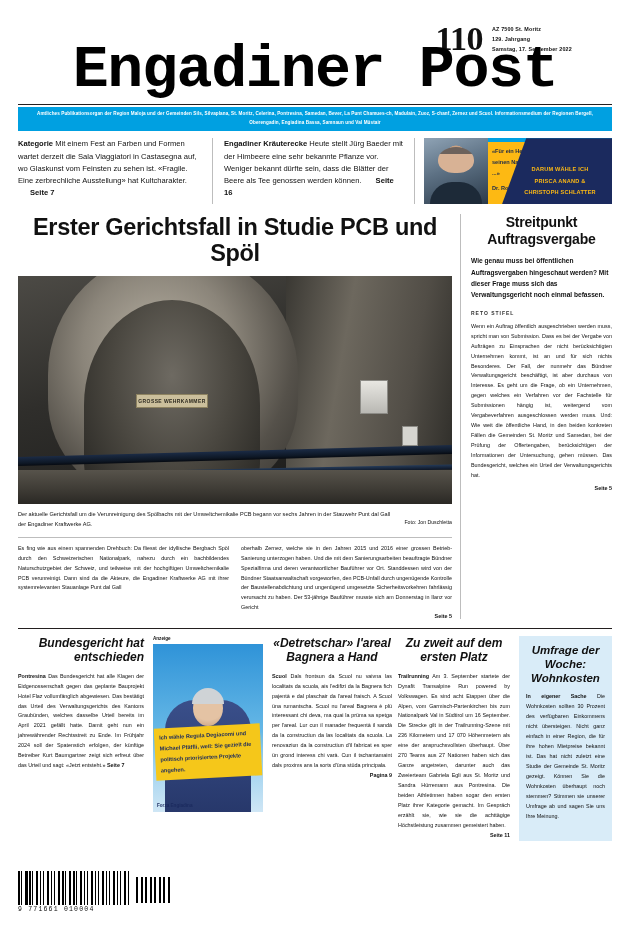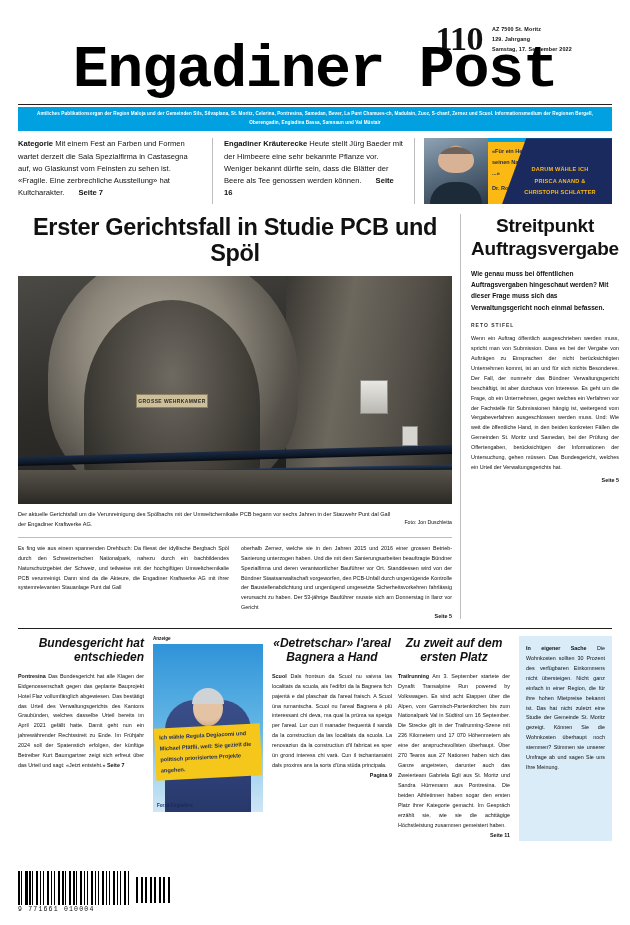--- a/index.html
+++ b/index.html
@@ -162,21 +162,21 @@
 
   .body2col {
     display: flex; gap: 12px; margin-top: 8px;
     border-top: 1px solid #bdbdbd; padding-top: 6px;
   }
   .body2col .col { flex: 1 1 0; font-size: 5.4px; line-height: 1.82; text-align: justify; }
   .seite-ref { text-align: right; font-weight: 700; font-size: 5.4px; }
 
   
   .side-headline {
-    font-size: 19px; font-weight: 700; text-align: center;
+    font-size: 14px; font-weight: 700; text-align: center;
     line-height: 1.22; letter-spacing: -0.2px; padding-bottom: 7px;
   }
   .side-lead { font-size: 6.6px; line-height: 1.72; font-weight: 700; }
   .side-byline { font-size: 5px; font-weight: 700; letter-spacing: 1px; margin: 9px 0 6px; color:#333; }
   .side-body { font-size: 5.4px; line-height: 1.84; text-align: justify; }
   .side-seite { text-align: right; font-weight: 700; font-size: 5.4px; margin-top: 4px; }
 
   
   .bottom-rule { height: 1px; background: #231f1f; margin-top: 9px; }
   .bottom-row { display: flex; margin-top: 7px; }
@@ -253,21 +253,21 @@
   <div class="title-wrap">
     <div class="paper-title">Engadiner Post</div>
   </div>
   <div class="rule-thin"></div>
 
   <div class="banner">Amtliches Publikationsorgan der Region Maloja und der Gemeinden Sils, Silvaplana, St. Moritz, Celerina, Pontresina, Samedan, Bever, La Punt Chamues-ch, Madulain, Zuoz, S-chanf, Zernez und Scuol. Informationsmedium der Regionen Bergell, Oberengadin, Engiadina Bassa, Samnaun und Val Müstair</div>
 
   <div class="teaser-row">
 
     <div class="teaser">
-      <b>Kategorie</b><span> Mit einem Fest an Farben und Formen wartet derzeit die Sala Spezialfirma in Castasegna auf, wo Glaskunst vom Feinsten zu sehen ist. «Fragile. Eine zerbrechliche Ausstellung» hat Kultcharakter. </span><span class="pg">Seite 7</span>
+      <b>Kategorie</b><span> Mit einem Fest an Farben und Formen wartet derzeit die Sala Viaggiatori in Castasegna auf, wo Glaskunst vom Feinsten zu sehen ist. «Fragile. Eine zerbrechliche Ausstellung» hat Kultcharakter. </span><span class="pg">Seite 7</span>
     </div>
 
     <div class="teaser">
       <b>Engadiner Kräuterecke</b><span> Heute stellt Jürg Baeder mit der Himbeere eine sehr bekannte Pflanze vor. Weniger bekannt dürfte sein, dass die Blätter der Beere als Tee genossen werden können. </span><span class="pg">Seite 16</span>
     </div>
 
     <div class="adbox">
       <div class="topbar"></div>
       <div class="photo"></div>
       <div class="quote">
@@ -355,20 +355,21 @@
 
     <div class="bcol bcol3">
       <div class="h ctr">Zu zweit auf dem ersten Platz</div>
       <div>
         <b>Trailrunning</b><span> Am 3. September startete der Dynafit Transalpine Run powered by Volkswagen. Es sind acht Etappen über die Alpen, vom Garmisch-Partenkirchen bis zum Nationalpark Val in Südtirol um 16 September. Die Strecke gilt in der Trailrunning-Szene mit 236 Kilometern und 17 070 Höhenmetern als eine der anspruchsvollsten überhaupt. Über 270 Teams aus 27 Nationen haben sich das Ganze angetreten, darunter auch das Zweierteam Gabriela Egli aus St. Moritz und Sandra Hürremann aus Pontresina. Die beiden Athletinnen haben sogar den ersten Platz ihrer Kategorie gemacht. Im Gespräch erzählt sie, wie sie die achttägige Höchstleistung zusammen gemeistert haben. </span>
       </div>
       <div class="bseite">Seite 11</div>
     </div>
 
     <div class="bcol bcol4">
+      <div class="h">Umfrage der Woche: Wohnkosten</div>
       <div>
         <b>In eigener Sache</b><span> Die Wohnkosten sollten 30 Prozent des verfügbaren Einkommens nicht übersteigen. Nicht ganz einfach in einer Region, die für ihre hohen Mietpreise bekannt ist. Das hat nicht zuletzt eine Studie der Gemeinde St. Moritz gezeigt. Können Sie die Wohnkosten überhaupt noch stemmen? Stimmen sie unserer Umfrage ab und sagen Sie uns Ihre Meinung. </span>
       </div>
     </div>
   </div>
 
   <div class="barcode">
     <div class="bc-bars"></div>
     <div class="bc-num">9 771661 010004</div>
   </div>

